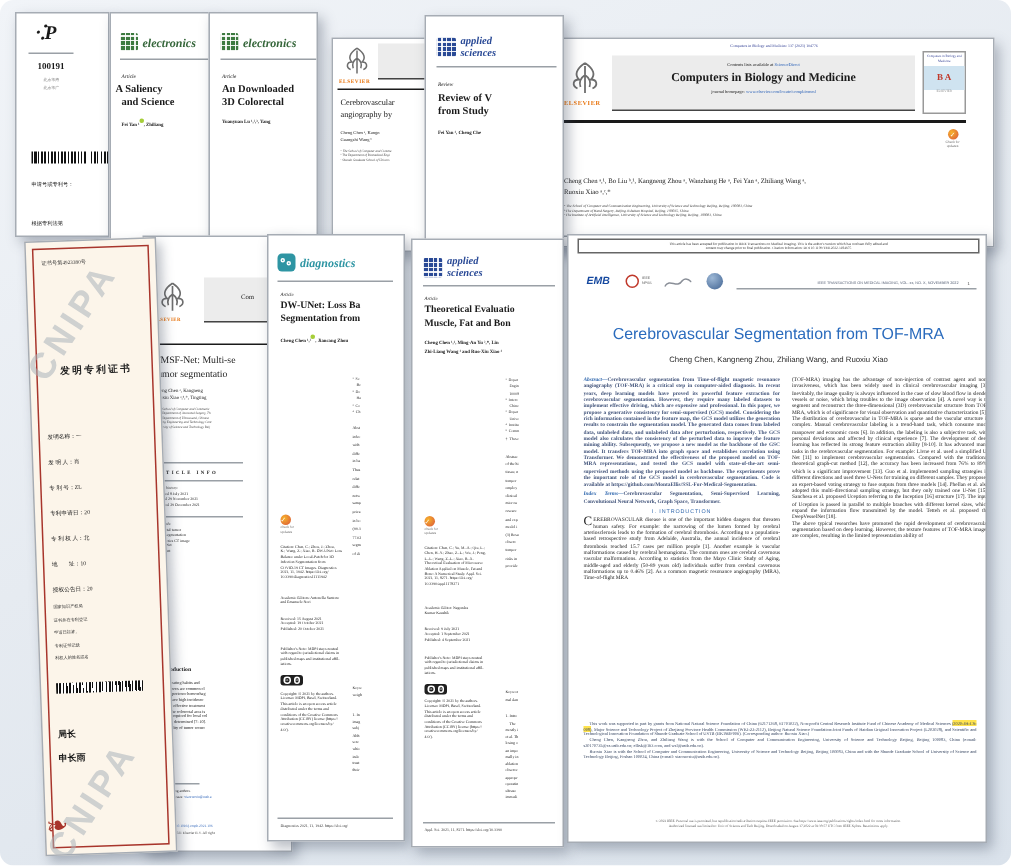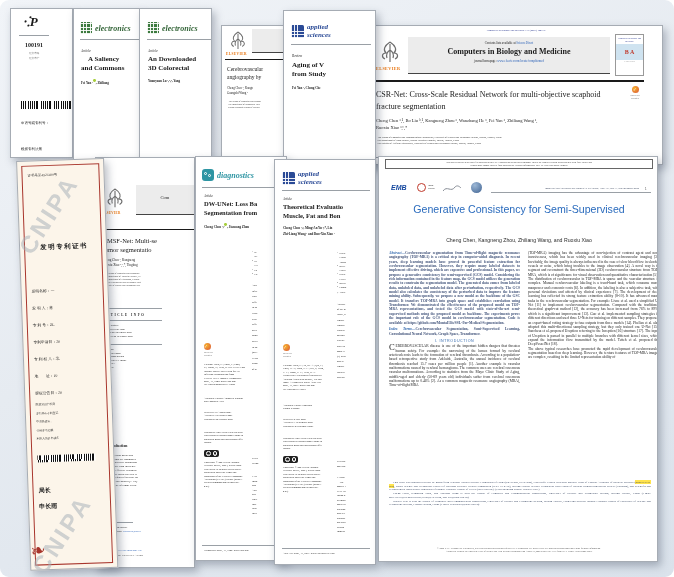--- a/index.html
+++ b/index.html
@@ -62,22 +62,22 @@
     <div class="al bc" style="left:10px;top:92px;width:52px;height:8px"></div>
     <div class="al f35" style="left:10px;top:112px">申请号或专利号：</div>
     <div class="al f35" style="left:10px;top:138px">根据专利法第</div>
   </div>
 
   <div class="pg" style="left:73px;top:8px;width:67px;height:154px;z-index:2">
     <div class="mlogo mgrid" style="left:6px;top:13px;width:12px;height:12px;background-color:#3c7a3f"></div>
     <div class="al mj grn f8" style="left:21px;top:15px">electronics</div>
     <div class="grayrule" style="left:6px;top:30px;width:60px;height:.6px"></div>
     <div class="al i f35" style="left:7px;top:40px">Article</div>
-    <div class="al b f7" style="left:14px;top:46px;width:70px;white-space:nowrap">A Saliency</div>
-    <div class="al b f7" style="left:7px;top:55px;width:70px;white-space:nowrap">and Commons</div>
+    <div class="al b f7" style="left:3px;top:46px;width:70px;white-space:nowrap">A Saliency</div>
+    <div class="al b f7" style="left:7px;top:55px;width:70px;white-space:nowrap">and Science</div>
     <div class="al f32 b" style="left:7px;top:70px;white-space:nowrap"><span>Fei Yan ¹</span><span class="orcid"></span><span>, Zhiliang</span></div>
   </div>
 
   <div class="pg" style="left:139px;top:8px;width:73px;height:156px;z-index:3">
     <div class="mlogo mgrid" style="left:7px;top:13px;width:12px;height:12px;background-color:#3c7a3f"></div>
     <div class="al mj grn f8" style="left:22px;top:15px">electronics</div>
     <div class="grayrule" style="left:7px;top:30px;width:64px;height:.6px"></div>
     <div class="al i f35" style="left:8px;top:40px">Article</div>
     <div class="al b f7" style="left:8px;top:46px;width:80px;white-space:nowrap">An Downloaded</div>
     <div class="al b f7" style="left:8px;top:55px;width:80px;white-space:nowrap">3D Colorectal</div>
@@ -112,22 +112,20 @@
       <div class="f3 c" style="margin-top:4px"><span>Contents lists available at </span><span class="lnk">ScienceDirect</span></div>
       <div class="b f8 c" style="margin-top:2px">Computers in Biology and Medicine</div>
       <div class="f3 c" style="margin-top:2.5px"><span>journal homepage: </span><span class="lnk">www.elsevier.com/locate/compbiomed</span></div>
     </div>
     <div class="al" style="left:247px;top:8px;width:29px;height:42px;border:.8px solid #999;background:#fff">
       <div class="f22 c" style="color:#2b3990;margin-top:2px">Computers in Biology and Medicine</div>
       <div style="background:#cfe3f0;height:16px;margin-top:1px;text-align:center;color:#c0392b;font-weight:700;font-size:6px;line-height:16px">B A</div>
       <div class="f22 c" style="color:#888">ELSEVIER</div>
     </div>
     <div class="rule" style="left:8px;top:54px;width:268px;height:1.8px"></div>
-    <div class="al f8" style="left:8px;top:64px;width:265px">CSR-Net: Cross-Scale Residual Network for multi-objective scaphoid</div>
-    <div class="al f8" style="left:8px;top:76px;width:265px">fracture segmentation</div>
     <div class="chk" style="left:256px;top:60px;width:22px">
       <span class="cir">✓</span>
       <span class="f22" style="display:block">Check for</span>
       <span class="f22" style="display:block">updates</span>
     </div>
     <div class="al f45" style="left:8px;top:92px;width:270px">Cheng Chen ᵃ,¹, Bo Liu ᵇ,¹, Kangneng Zhou ᵃ, Wanzhang He ᵃ, Fei Yan ᵃ, Zhiliang Wang ᵃ,</div>
     <div class="al f45" style="left:8px;top:99px;width:270px">Ruoxiu Xiao ᵃ,ᶜ,*</div>
     <div class="al i f24 stub" style="left:8px;top:110px;width:280px;color:#333;white-space:nowrap">
         <div>ᵃ The School of Computer and Communication Engineering, University of Science and Technology Beijing, Beijing, 100083, China</div>
         <div>ᵇ The Department of Hand Surgery, Beijing Jishuitan Hospital, Beijing, 100035, China</div>
@@ -137,21 +135,21 @@
   </div>
 
   <div class="pg" style="left:283px;top:10px;width:93px;height:156px;z-index:6">
     <div class="mlogo mgrid" style="left:7px;top:14px;width:13px;height:13px;background-color:#2a4a96"></div>
     <div class="al mj navy" style="left:23px;top:13px;font-size:7px;line-height:7.6px">
         <div>applied</div>
         <div>sciences</div>
       </div>
     <div class="grayrule" style="left:7px;top:33px;width:80px;height:.6px"></div>
     <div class="al i f35" style="left:8px;top:43px">Review</div>
-    <div class="al b f7" style="left:8px;top:50px;width:100px;white-space:nowrap">Aging of V</div>
+    <div class="al b f7" style="left:8px;top:50px;width:100px;white-space:nowrap">Review of V</div>
     <div class="al b f7" style="left:8px;top:59px;width:100px;white-space:nowrap">from Study</div>
     <div class="al f32 b" style="left:8px;top:75px;white-space:nowrap">Fei Yan ¹, Cheng Che</div>
   </div>
 
   <div class="pg" style="left:95px;top:157px;width:100px;height:411px;z-index:10">
     <svg class="al" style="left:7px;top:29px" width="24" height="22" viewBox="0 0 26 24">
         <path class="tree" d="M13 2 C7 6 6 10 9 13 C5 13 4 17 8 19 M13 2 C19 6 20 10 17 13 C21 13 22 17 18 19 M13 4 L13 22 M13 10 C10 12 9 15 10 18 M13 10 C16 12 17 15 16 18"></path>
       </svg>
     <div class="al b org f32" style="left:6px;top:53px;letter-spacing:.3px">ELSEVIER</div>
     <div class="graybox" style="left:40px;top:27px;width:58px;height:30px">
@@ -227,21 +225,21 @@
         <div>申请日起算。</div>
         <div>专利证书记载</div>
         <div>利权人的姓名或名</div>
       </div>
     <div class="al bc" style="left:10px;top:294px;width:58px;height:7px"></div>
     <div class="al b f6" style="left:10px;top:326px">局长</div>
     <div class="al b f6" style="left:10px;top:342px">申长雨</div>
     <div class="al" style="left:0px;top:378px;color:#a8352c;font-size:18px;transform:rotate(-12deg)">❧</div>
   </div>
 
-  <div class="pg" style="left:195px;top:156px;width:92px;height:405px;z-index:12">
+  <div class="pg" style="left:178px;top:156px;width:92px;height:405px;z-index:12">
     <div class="mlogo" style="left:6px;top:12px;width:12px;height:12px;background:#2e95a3;border-radius:3px">
       <span style="position:absolute;left:2px;top:3px;width:3.4px;height:3.4px;border:.9px solid #fff;border-radius:50%"></span>
       <span style="position:absolute;left:6px;top:5px;width:3.4px;height:3.4px;border:.9px solid #fff;border-radius:50%"></span>
     </div>
     <div class="al mj teal f8" style="left:21px;top:14px">diagnostics</div>
     <div class="grayrule" style="left:6px;top:30px;width:77px;height:.6px"></div>
     <div class="al i f32" style="left:8px;top:37px">Article</div>
     <div class="al b f65" style="left:8px;top:43px;width:100px;white-space:nowrap">DW-UNet: Loss Ba</div>
     <div class="al b f65" style="left:8px;top:52px;width:100px;white-space:nowrap">Segmentation from</div>
     <div class="al f32 b" style="left:8px;top:66px;white-space:nowrap"><span>Cheng Chen ¹,²</span><span class="orcid"></span><span>, Jiancang Zhou</span></div>
@@ -449,21 +447,21 @@
     <div class="al b i sns" style="left:12px;top:27px;font-size:7px;color:#15489f">EMB</div>
     <div class="al" style="left:38px;top:26px;width:9px;height:9px;border:1.6px solid #c0392b;border-radius:50%"></div>
     <div class="al sns" style="left:49px;top:28px;font-size:2.4px;line-height:2.9px;color:#555;width:10px">IEEE NPSS</div>
     <svg class="al" style="left:64px;top:28px" width="18" height="8" viewBox="0 0 18 8">
         <path d="M0 6 C4 0 8 8 12 2 C14 0 16 1 18 3" stroke="#8a8f98" fill="none" stroke-width="1"></path>
       </svg>
     <div class="al" style="left:92px;top:25px;width:11px;height:11px;border-radius:50%;background:radial-gradient(circle at 35% 30%,#9db8d6,#3f6291)"></div>
     <div class="al sns" style="left:112px;top:30px;width:148px;font-size:2.5px;color:#5a6478;text-align:right">IEEE TRANSACTIONS ON MEDICAL IMAGING, VOL. xx, NO. X, NOVEMBER 2022</div>
     <div class="al sns" style="left:266px;top:30px;font-size:2.8px;color:#444">1</div>
     <div class="grayrule" style="left:112px;top:35px;width:160px;height:.5px"></div>
-    <div class="al ititle" style="left:0;top:46px;width:280px">Generative Consistency for Semi-Supervised</div>
+    <div class="al ititle" style="left:0;top:60px;width:280px">Cerebrovascular Segmentation from TOF-MRA</div>
     <div class="al sns c" style="left:0;top:80px;width:280px;font-size:5.2px;color:#2c2c2c">Cheng Chen, Kangneng Zhou, Zhiliang Wang, and Ruoxiu Xiao</div>
     <div class="al col" style="left:10px;top:94px;height:224px;overflow:hidden">
       <div class="abst j"><span class="lead">Abstract—</span><span>Cerebrovascular segmentation from Time-of-flight magnetic resonance angiography (TOF-MRA) is a critical step in computer-aided diagnosis. In recent years, deep learning models have proved its powerful feature extraction for cerebrovascular segmentation. However, they require many labeled datasets to implement effective driving, which are expensive and professional. In this paper, we propose a generative consistency for semi-supervised (GCS) model. Considering the rich information contained in the feature map, the GCS model utilizes the generation results to constrain the segmentation model. The generated data comes from labeled data, unlabeled data, and unlabeled data after perturbation, respectively. The GCS model also calculates the consistency of the perturbed data to improve the feature mining ability. Subsequently, we propose a new model as the backbone of the GSC model. It transfers TOF-MRA into graph space and establishes correlation using Transformer. We demonstrated the effectiveness of the proposed model on TOF-MRA representations, and tested the GCS model with state-of-the-art semi-supervised methods using the proposed model as backbone. The experiments prove the important role of the GCS model in cerebrovascular segmentation. Code is available at https://github.com/MontaEllis/SSL-For-Medical-Segmentation.</span></div>
       <div class="abst j" style="margin-top:2.5px"><span class="lead">Index Terms—</span><span>Cerebrovascular Segmentation, Semi-Supervised Learning, Convolutional Neural Network, Graph Space, Transformer.</span></div>
       <div class="sechead sns">I. INTRODUCTION</div>
       <div class="j"><span class="drop">C</span><span>EREBROVASCULAR disease is one of the important hidden dangers that threaten human safety. For example: the narrowing of the lumen formed by cerebral arteriosclerosis leads to the formation of cerebral thrombosis. According to a population-based retrospective study from Adelaide, Australia, the annual incidence of cerebral thrombosis reached 15.7 cases per million people [1]. Another example is vascular malformations caused by cerebral hemangioma. The common ones are cerebral cavernous vascular malformations. According to statistics from the Mayo Clinic Study of Aging, middle-aged and elderly (50-89 years old) individuals suffer from cerebral cavernous malformations up to 0.46% [2]. As a common magnetic resonance angiography (MRA), Time-of-flight MRA</span></div>
     </div>
     <div class="al col stub-right" style="left:149px;top:94px;height:224px;overflow:hidden">
       <div class="j">
           <div>(TOF-MRA) imaging has the advantage of non-injection of contrast agent and non-invasiveness, which has been widely used in clinical cerebrovascular imaging [3]. Inevitably, the image quality is always influenced in the case of slow blood flow in slender vessels or noise, which bring troubles to the image observation [4]. A novel way is to segment and reconstruct the three-dimensional (3D) cerebrovascular structure from TOF-MRA, which is of significance for visual observation and quantitative characterization [5].</div>

